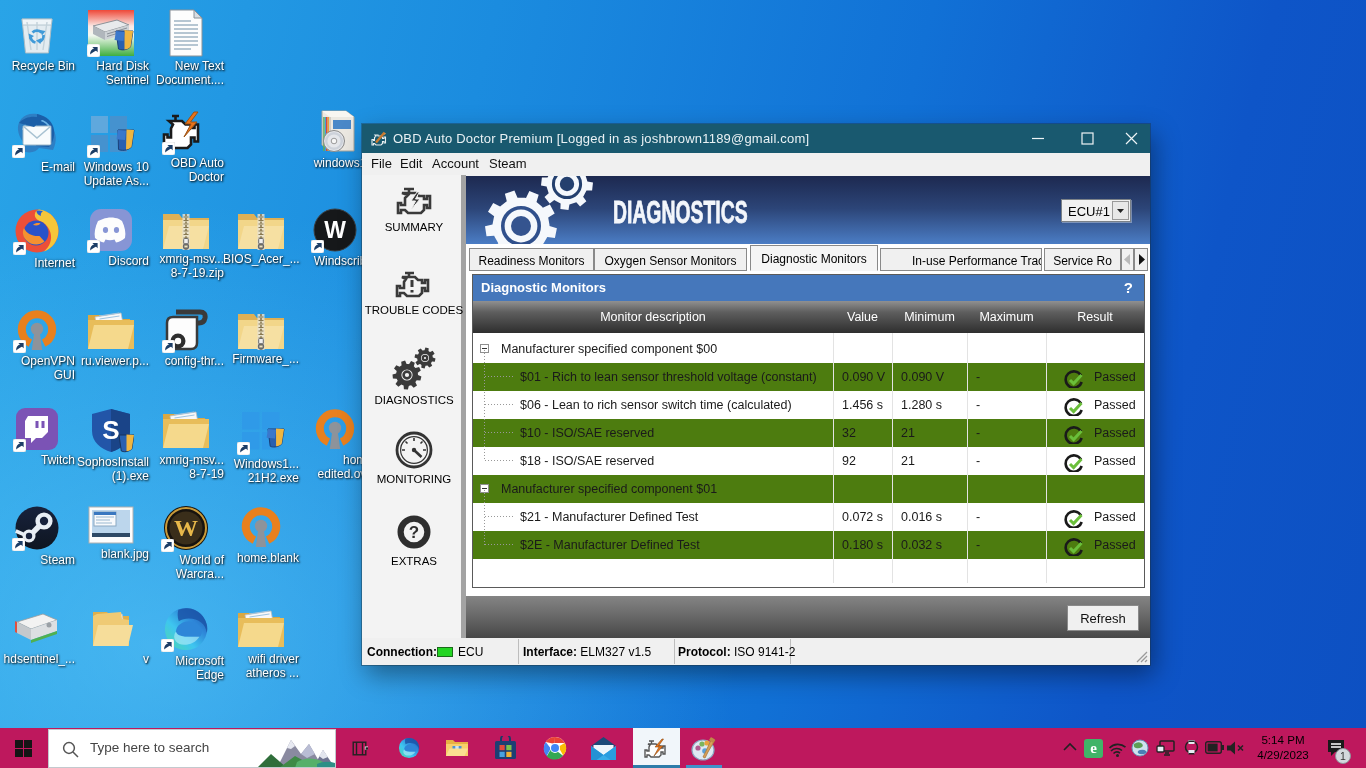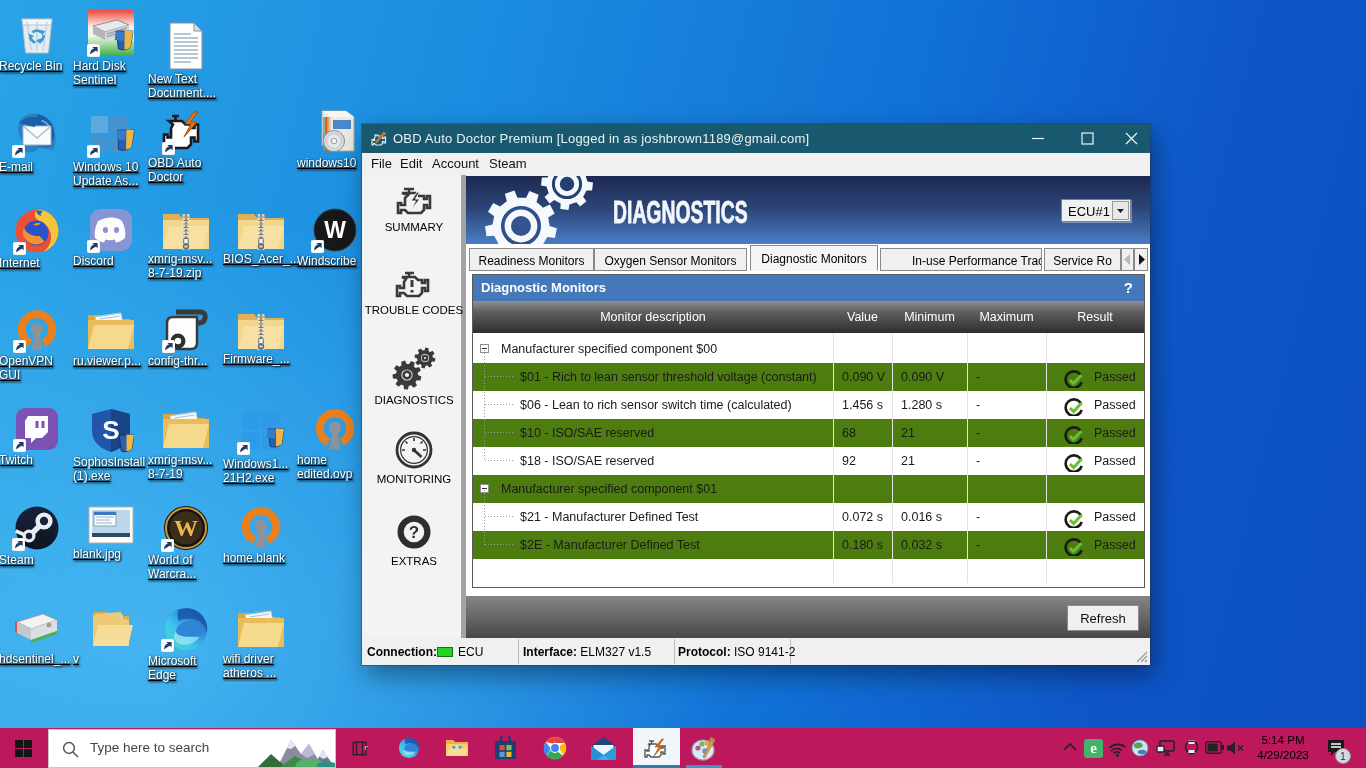--- a/index.html
+++ b/index.html
@@ -4,21 +4,21 @@
 <style>
 * { margin:0; padding:0; box-sizing:border-box; }
 html,body { width:1366px; height:768px; overflow:hidden; font-family:"Liberation Sans", sans-serif; }
 .abs { position:absolute; }
 #desktop {
   position:absolute; left:0; top:0; width:1366px; height:768px;
   background:
     radial-gradient(ellipse 980px 740px at 11% 84%, rgba(108,214,255,0.48) 0%, rgba(108,214,255,0) 60%),
     linear-gradient(104deg, #29a4e7 0%, #1b8cdf 32%, #1171d6 60%, #0e55c8 82%, #0d50c2 100%);
 }
-.dicon { position:absolute; width:76px; text-align:left;text-decoration:underline; }
+.dicon { position:absolute; width:76px; text-align:right; }
 .dicon svg { display:block; margin:0 auto; }
 .lbl { margin-top:2px; font-size:12px; line-height:14px; color:#fff;
   text-shadow:1px 1px 2px rgba(0,0,0,.9), 0 0 3px rgba(0,0,0,.45); }
 
 #win { position:absolute; left:362px; top:124px; width:788px; height:541px;
   background:#f0f0f0; box-shadow:0 0 0 1px rgba(30,50,60,.4), 4px 10px 24px rgba(0,0,0,.4); }
 #titlebar { position:absolute; left:0; top:0; width:788px; height:29px; background:#19596f; }
 #titlebar .ttext { position:absolute; left:31px; top:7px; font-size:13px; color:#e9f1f4; letter-spacing:.2px; }
 #menubar { position:absolute; left:0; top:29px; width:788px; height:22px; background:#f0f0f0; font-size:13px; color:#111; }
 #menubar span { position:absolute; top:3px; }
@@ -295,21 +295,21 @@
 <div class="dicon" style="left:73px;top:606px">
   <svg width="44" height="44" viewBox="0 0 44 44">
     <path d="M4 6 h14 l3 4 h19 v30 h-36 z" fill="#dcaf4e"></path>
     <path d="M7 13 l26 -5 1.5 9 -24 4 z" fill="#f8f8f8" stroke="#c8c8c8" stroke-width=".8"></path>
     <path d="M4 40 V10 l4 -2 24 -2 1 7 7 1 v26 z" fill="#efca74"></path>
     <path d="M4 40 l5 -21 h35 l-5 21 z" fill="#f6dd9a"></path>
   </svg>
   <div class="lbl">v</div>
 </div>
 
-<div class="dicon" style="left:148px;top:22px">
+<div class="dicon" style="left:148px;top:9px">
   <svg width="40" height="48" viewBox="0 0 40 48">
     <path d="M4 1 h24 l8 8 v38 h-32 z" fill="#fdfdfd" stroke="#8a9299" stroke-width="1"></path>
     <path d="M28 1 l8 8 h-8 z" fill="#d8dde2" stroke="#8a9299" stroke-width="1"></path>
     <g stroke="#9fb4c4" stroke-width="1.3">
       <path d="M8 12 h17 M8 16 h24 M8 20 h24 M8 24 h24 M8 28 h24 M8 32 h24 M8 36 h24 M8 40 h17"></path>
     </g>
   </svg>
   <div class="lbl">New Text<br>Document....</div>
 </div>
 <div class="dicon" style="left:148px;top:110px">
@@ -571,21 +571,21 @@
         <span class="rc" style="left:369px">1.456 s</span>
             <span class="rc" style="left:428px">1.280 s</span>
         <span class="rc" style="left:503px">-</span>
         <svg class="pchk" style="left:588px">
               <use href="#chk"></use>
             </svg>
             <span class="rc" style="left:621px">Passed</span>
       </div>
       <div class="row alt" style="top:144px">
         <span class="rc" style="left:47px">$10 - ISO/SAE reserved</span>
-        <span class="rc" style="left:369px">68</span>
+        <span class="rc" style="left:369px">32</span>
             <span class="rc" style="left:428px">21</span>
         <span class="rc" style="left:503px">-</span>
         <svg class="pchk" style="left:588px">
               <use href="#chk"></use>
             </svg>
             <span class="rc" style="left:621px">Passed</span>
       </div>
       <div class="row" style="top:172px">
         <span class="rc" style="left:47px">$18 - ISO/SAE reserved</span>
         <span class="rc" style="left:369px">92</span>

